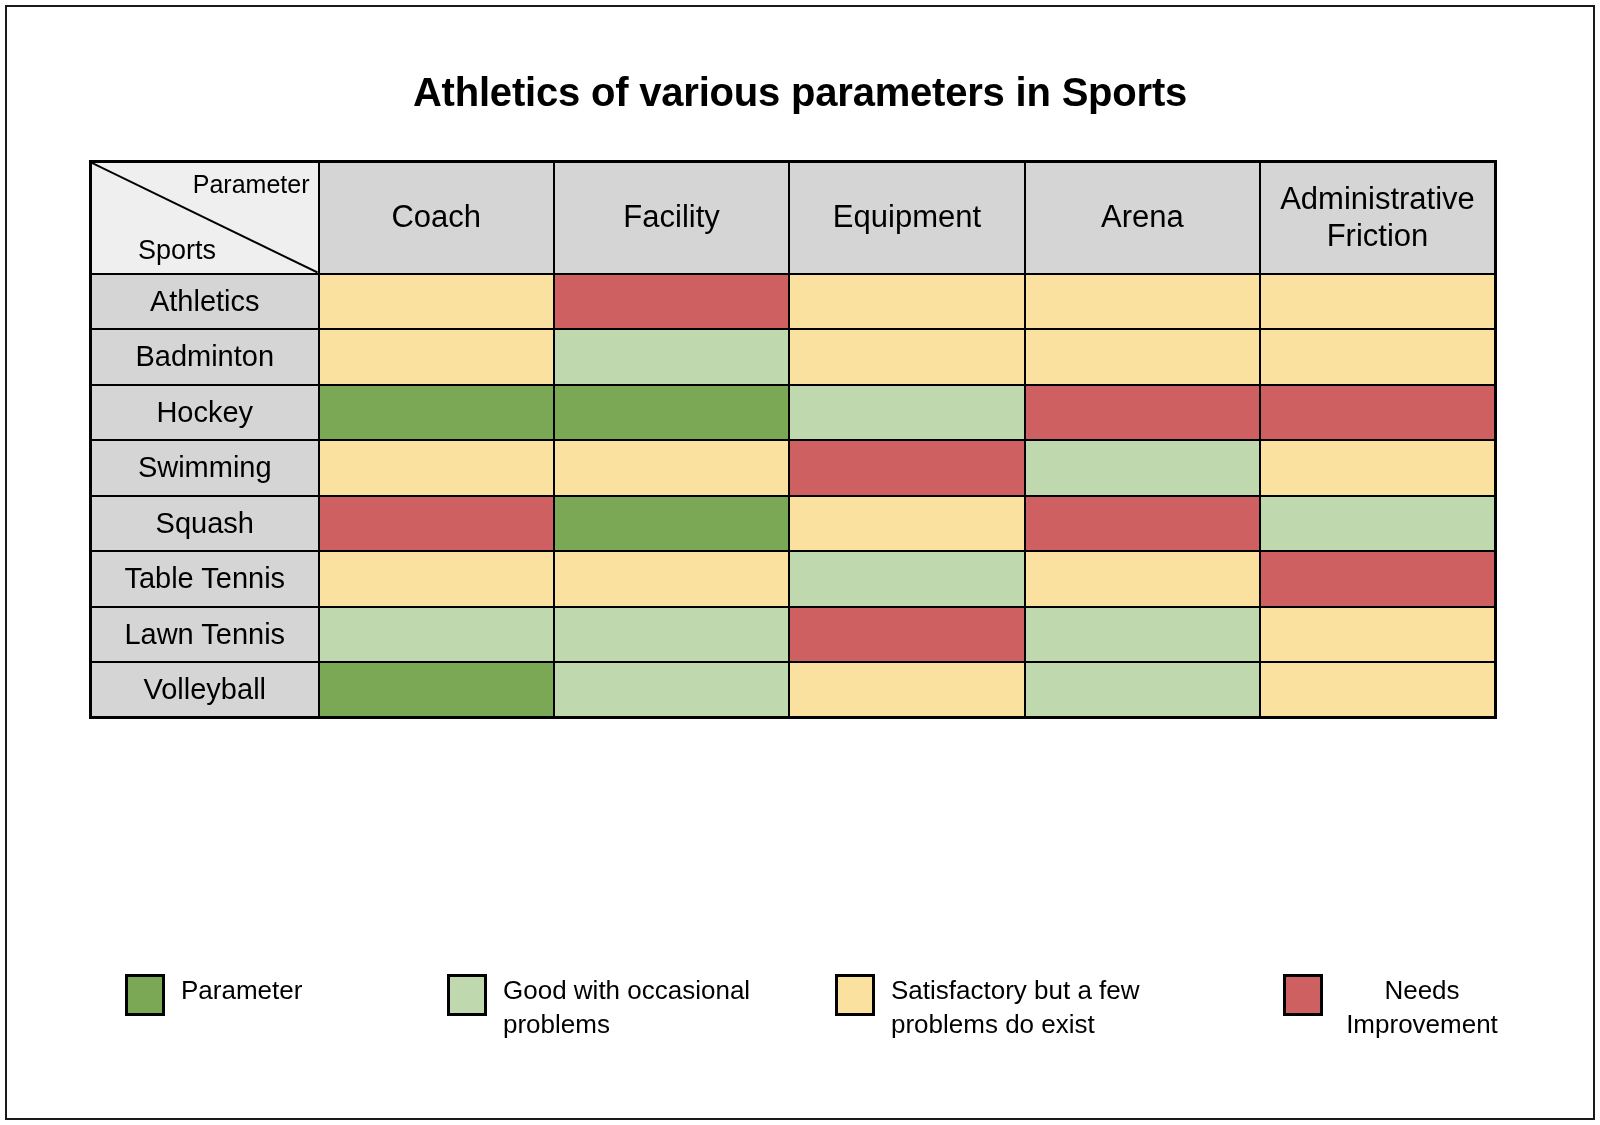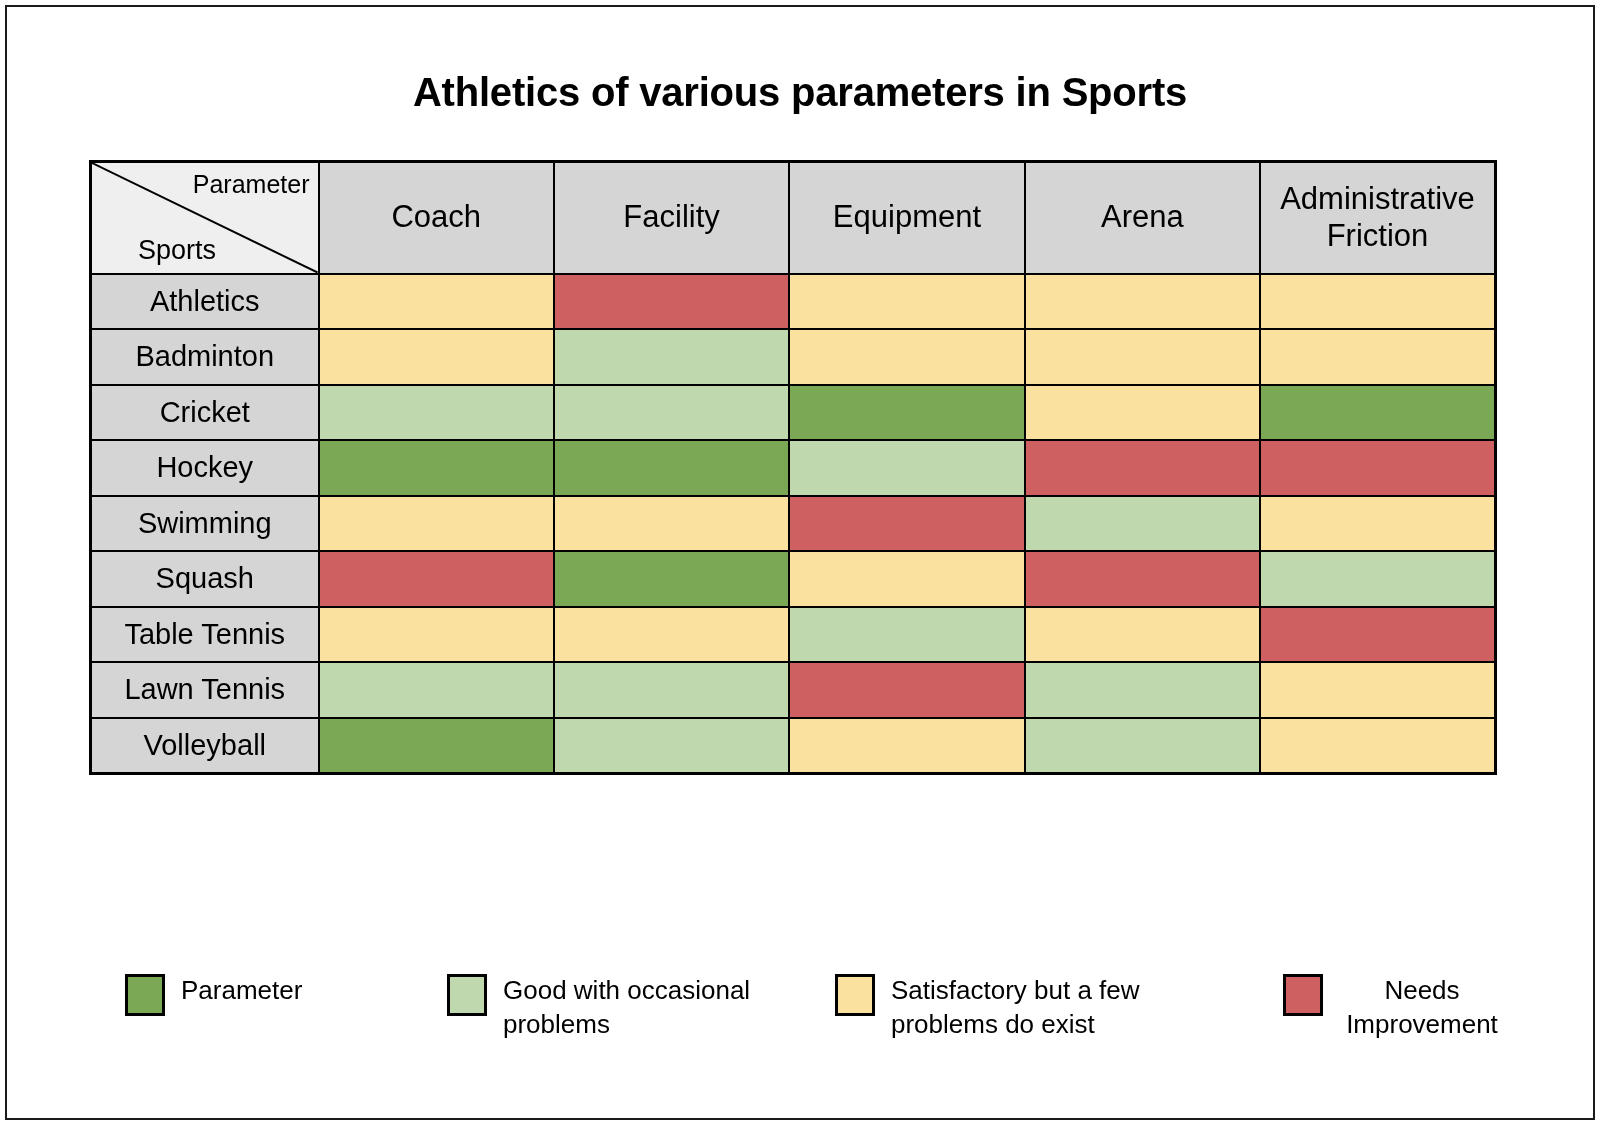--- a/index.html
+++ b/index.html
@@ -201,28 +201,20 @@
           </tr>
           <tr>
             <td class="row-head">Badminton</td>
             <td class="cell" style="background: rgb(250, 225, 160);"></td>
             <td class="cell" style="background: rgb(191, 216, 174);"></td>
             <td class="cell" style="background: rgb(250, 225, 160);"></td>
             <td class="cell" style="background: rgb(250, 225, 160);"></td>
             <td class="cell" style="background: rgb(250, 225, 160);"></td>
           </tr>
           <tr>
-            <td class="row-head">Cricket</td>
-            <td class="cell" style="background: rgb(191, 216, 174);"></td>
-            <td class="cell" style="background: rgb(191, 216, 174);"></td>
-            <td class="cell" style="background: rgb(122, 168, 85);"></td>
-            <td class="cell" style="background: rgb(250, 225, 160);"></td>
-            <td class="cell" style="background: rgb(122, 168, 85);"></td>
-          </tr>
-          <tr>
             <td class="row-head">Hockey</td>
             <td class="cell" style="background: rgb(122, 168, 85);"></td>
             <td class="cell" style="background: rgb(122, 168, 85);"></td>
             <td class="cell" style="background: rgb(191, 216, 174);"></td>
             <td class="cell" style="background: rgb(207, 96, 97);"></td>
             <td class="cell" style="background: rgb(207, 96, 97);"></td>
           </tr>
           <tr>
             <td class="row-head">Swimming</td>
             <td class="cell" style="background: rgb(250, 225, 160);"></td>

